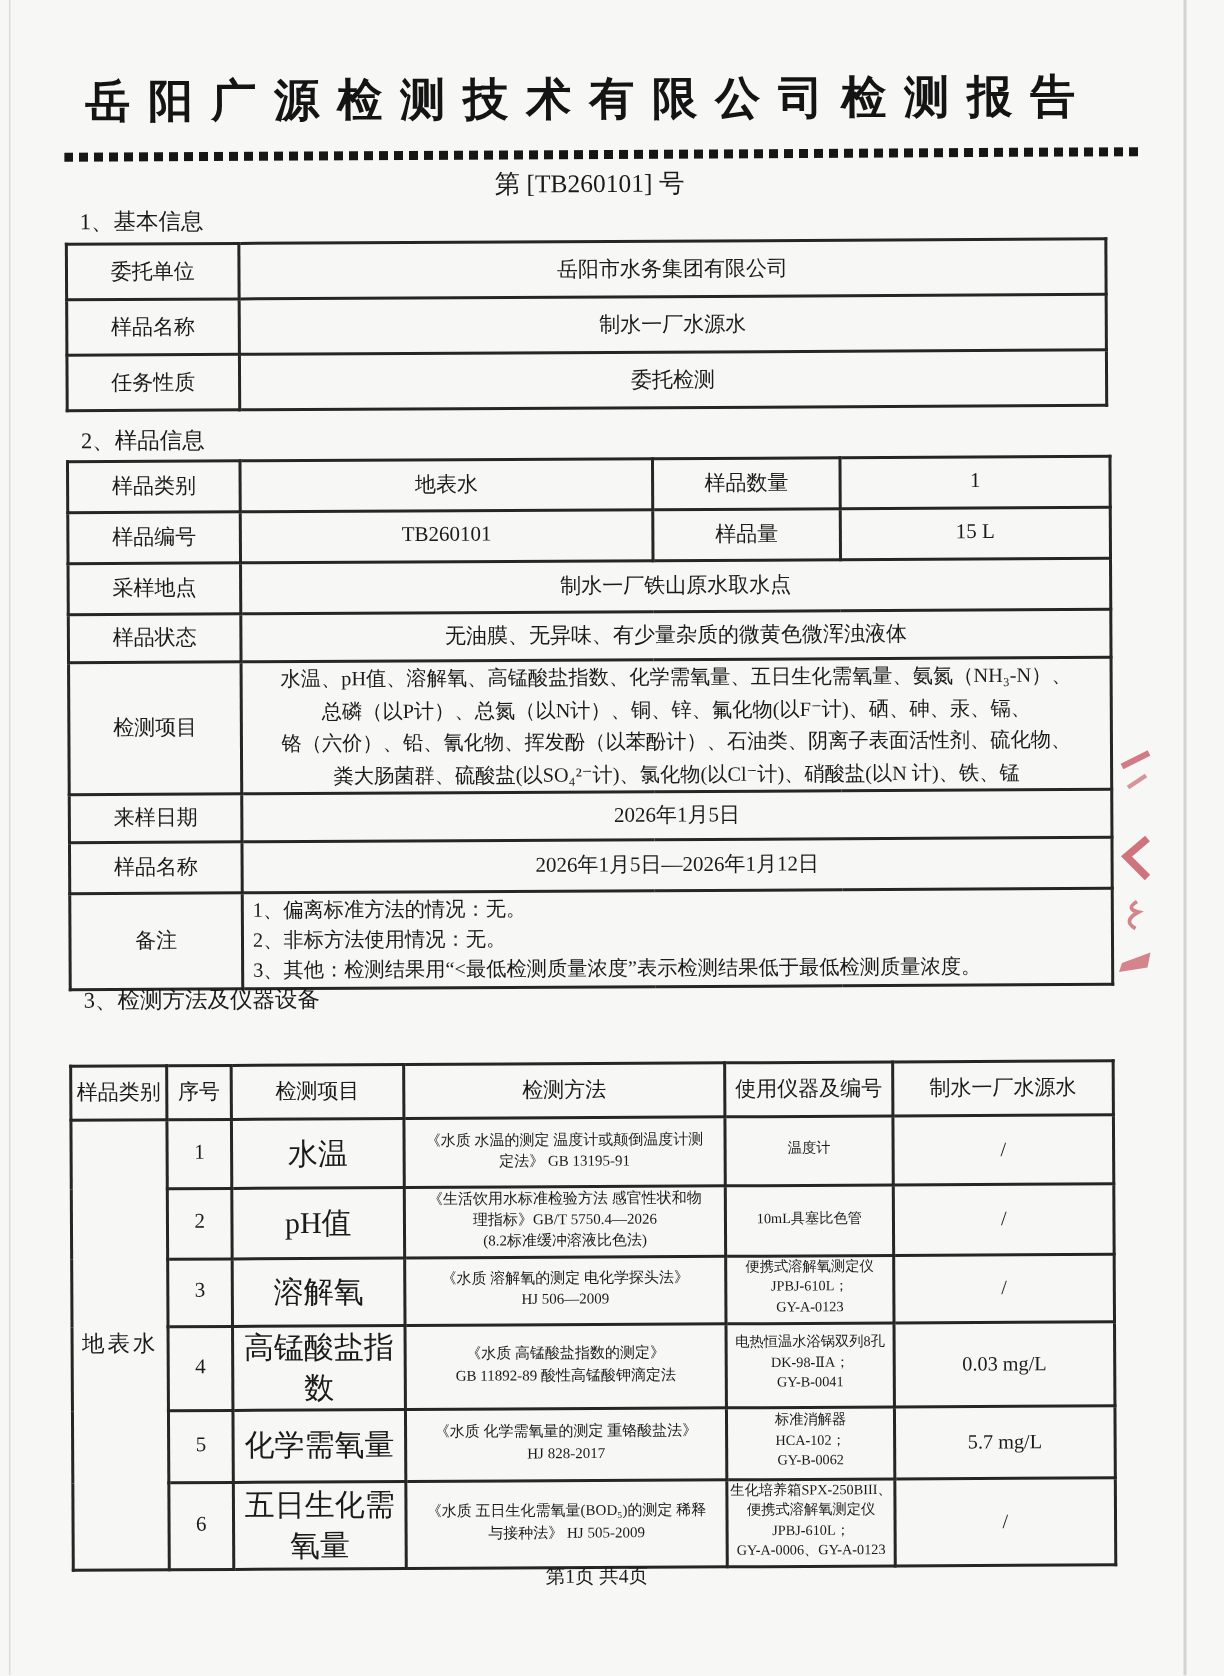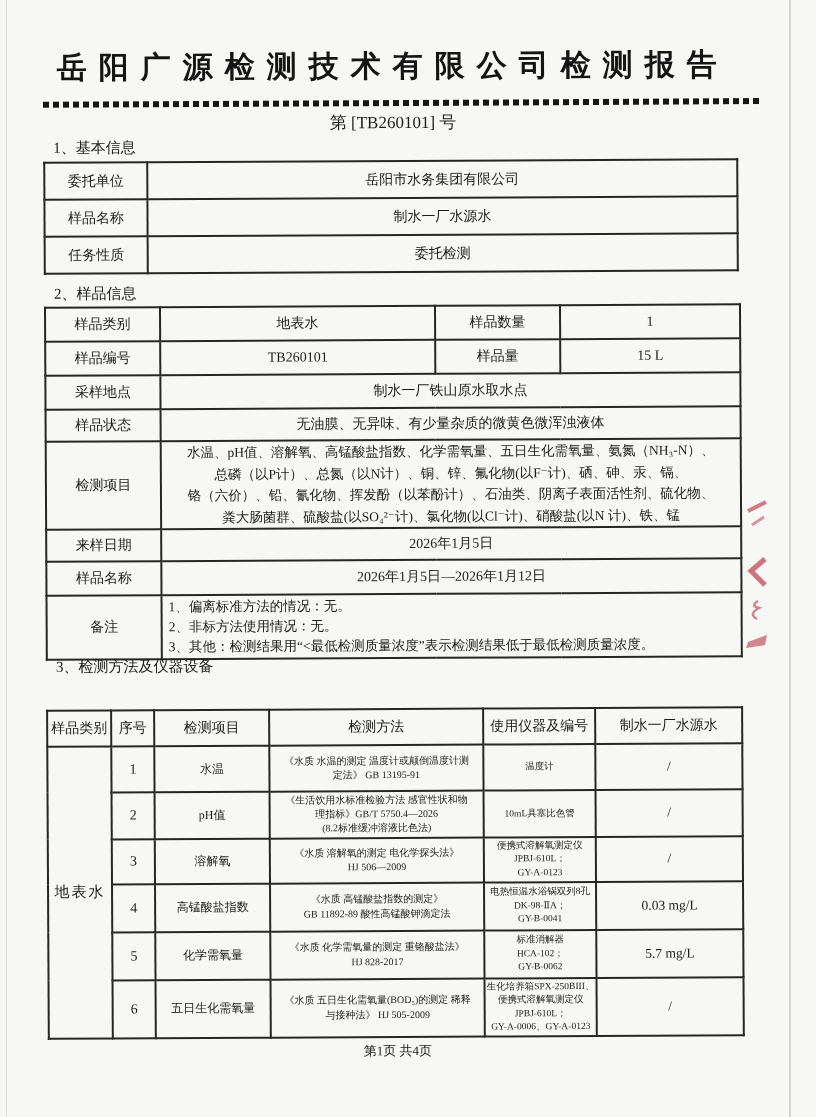--- a/index.html
+++ b/index.html
@@ -29,35 +29,35 @@
   .report-no { position:absolute; top:111px; left:0; width:790px; text-align:center; font-size:17px; }
 
   .sec-heading { position:absolute; left:55px; font-size:15px; }
   .h1 { top:137px;font-family:Liberation Serif, serif; } .h2 { top:283px;text-align:center; } .h3 { top:656px; }
 
   table { border-collapse:collapse; table-layout:fixed; position:absolute; left:45px; background:transparent; }
   td { border:2px solid #262626; text-align:center; vertical-align:middle; font-size:14px; padding:0 3px; overflow:hidden; }
 
   .t1 { top:160px; width:695px; }
   .t1 tr { height:37px; }
-  .t1 .lbl { width:103px; }
+  .t1 .lbl { width:115px; }
 
   .t2 { top:305px; width:695px; }
   .t2 .lbl { font-size:14px; }
   .rA { height:34px; } .rB { height:34px; } .rC { height:34px; } .rD { height:32px; }
   .rE { height:88px; } .rF { height:32px; } .rG { height:34px; } .rH { height:64px; }
   .pre { white-space:pre-line; }
   .items-cell { font-size:13.5px; line-height:21.5px; padding:0 4px; }
   .remark-cell { text-align:left; font-size:13.5px; line-height:20px; padding:0 6px; }
 
   .t3 { top:708px; width:695px; }
   .t3 .hd td { height:36px; font-size:14px; font-weight:normal; }
   .t3 .sample-type { font-size:15px; letter-spacing:2px; }
   .t3 .no { font-size:14px; }
-  .t3 .item { font-size:12px;margin-top:28px; }
+  .t3 .item { font-size:20px;margin-top:28px; }
   .t3 .method { font-size:10px; line-height:1.42; padding:1px 2px; }
   .t3 .instr  { font-size:9.5px; line-height:1.42; padding:1px 1px; }
   .t3 .limit  { font-size:13.5px; }
   .r1{height:46px;} .r2{height:46px;} .r3{height:45px;}
   .r4{height:48px;} .r5{height:48px;} .r6{height:52px;}
 
   .page-footer { position:absolute; top:1042px; left:0; width:790px; text-align:center; font-size:13px; }
 
   .seal { position:absolute; left:740px; top:495px; }
 </style>

